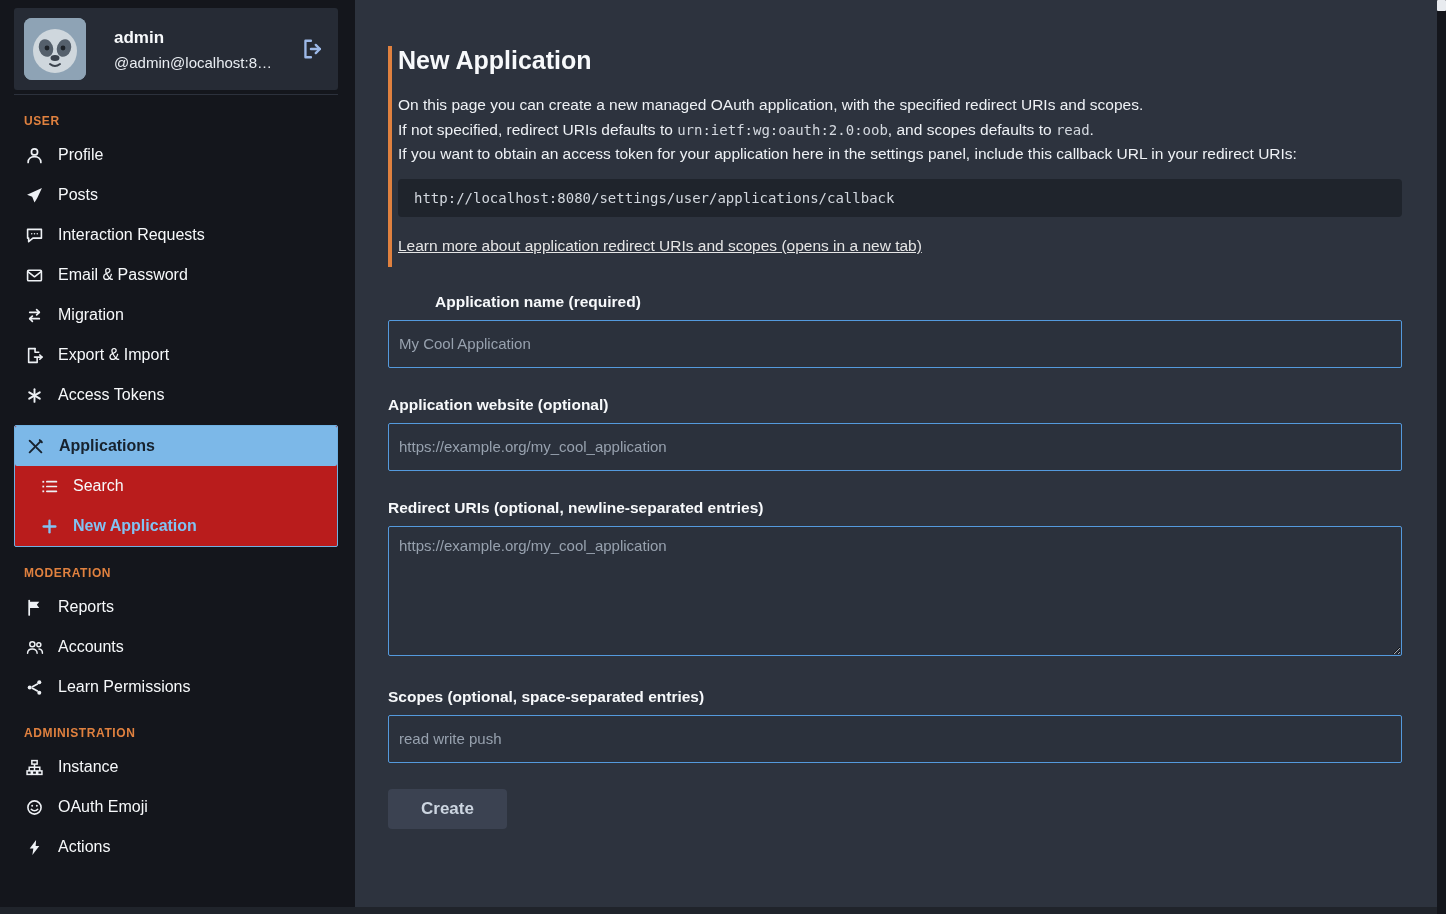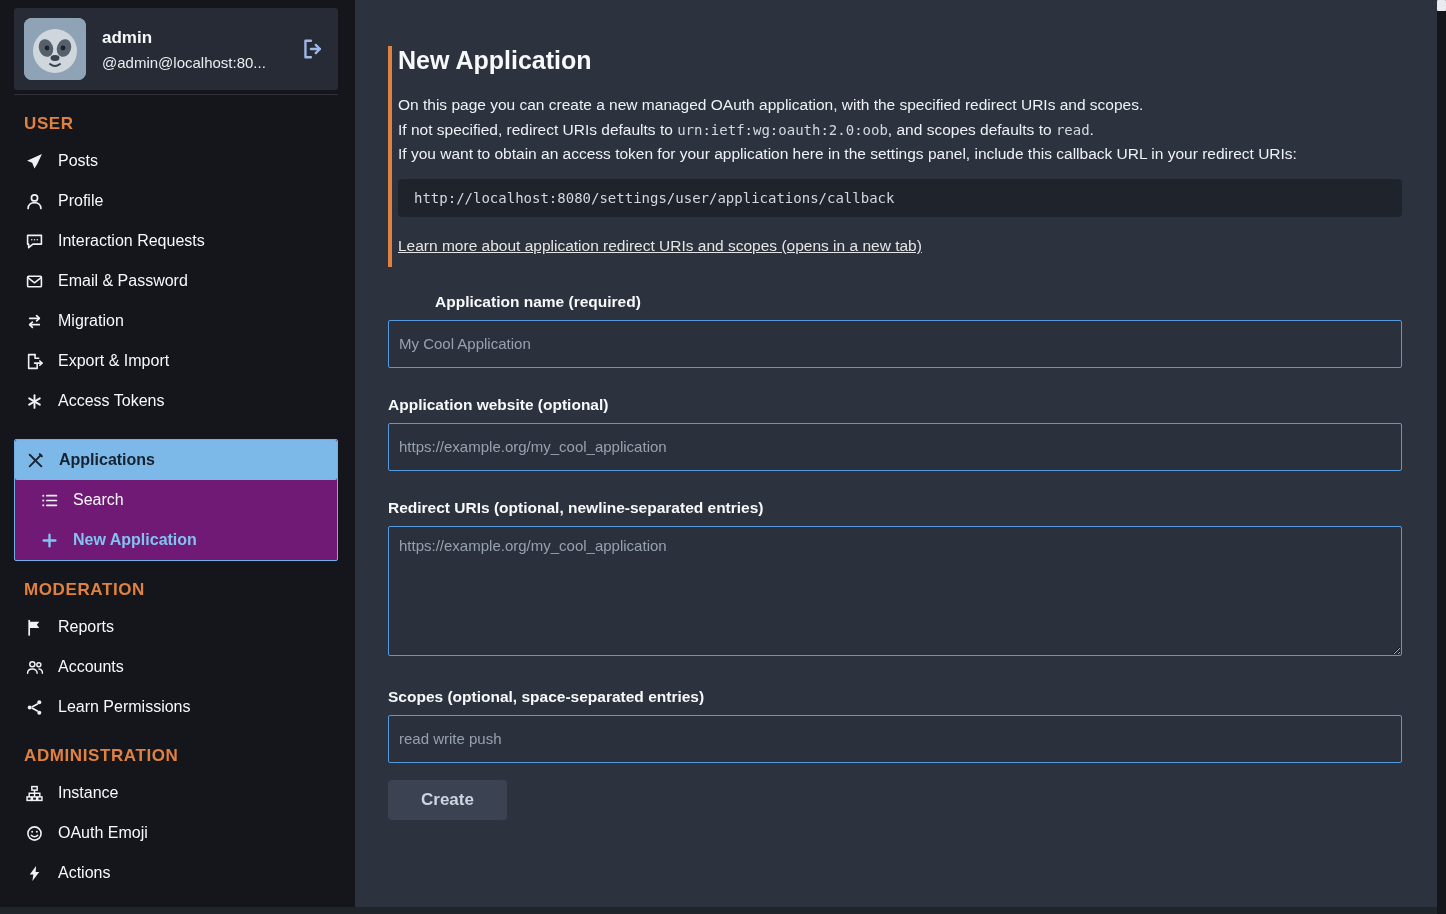--- a/index.html
+++ b/index.html
@@ -12,52 +12,52 @@
     display:flex;
     position:relative;
   }
   
   .sidebar {
     width:355px; min-width:355px; height:914px;
     padding:8px 17px 0 14px;
     overflow:hidden;
   }
   .user-card {
-    display:flex; align-items:center; gap:16px;
+    display:flex; align-items:center; gap:28px;
     background:#262b35; border-radius:3px;
     padding:10px 14px 10px 10px;
     height:82px;
     cursor:pointer;
   }
   .avatar {
     width:62px; height:62px; border-radius:8px; overflow:hidden;
     background:#8ea3b5; flex:0 0 auto;
   }
   .user-info { flex:1; min-width:0; }
   .user-name { font-weight:bold; font-size:17px; margin-bottom:6px; }
   .user-handle {
     font-size:15px; color:#e9edf2;
     white-space:nowrap; overflow:hidden; text-overflow:ellipsis;
   }
   .logout { color:#9db9e8; flex:0 0 auto; }
   .card-sep { border-bottom:1px solid #2c313c; margin:4px 0 2px; }
 
   .section-header {
-    color:#e0813f; font-size:17px; font-weight:bold;
+    color:#e0813f; font-size:12px; font-weight:bold;
     letter-spacing:0.6px; margin:19px 0 7px 10px;
   }
   .nav-item {
     display:flex; align-items:center; gap:13px;
     padding:11px 10px; font-size:16px; color:#f7f9fb;
     cursor:pointer; border-radius:2px;
   }
   .nav-item .icn { width:21px; display:flex; justify-content:center; color:#eef1f5; }
   .apps-block {
     border:1px solid #6fb0e2; border-radius:2px; overflow:hidden;
-    margin-top:18px; background:#701a75;
+    margin-top:10px; background:#b91c1c;
   }
   .nav-item.selected {
     background:#7cb8e8; color:#17222e; font-weight:bold;
   }
   .nav-item.selected .icn { color:#17222e; }
   .submenu .nav-item { padding-left:24px; }
   .nav-item.highlight-sub { color:#82c2f2; font-weight:bold; }
   .nav-item.highlight-sub .icn { color:#82c2f2; }
 
   
@@ -93,21 +93,21 @@
     width:100%; background:#2b313c;
     border:1px solid #549add; border-radius:2px;
     color:#e6e9ed; font-size:15px;
     font-family:"Liberation Sans", sans-serif;
     padding:8px 10px; outline:none;
   }
   input.text-field { height:48px; }
   textarea.text-area { height:130px; resize:vertical; line-height:22px; }
   input.text-field::placeholder, textarea.text-area::placeholder { color:#97a1ae; opacity:1; }
   .create-btn {
-    margin-top:17px; padding:9px 33px; height:40px;
+    margin-top:26px; padding:9px 33px; height:40px;
     background:#3b4251; border:none; border-radius:4px;
     color:#ccd5e0; font-weight:bold; font-size:17px;
     font-family:"Liberation Sans", sans-serif;
     cursor:pointer;
   }
   
   .v-scroll {
     position:absolute; right:0; top:0; width:9px; height:914px;
     background:#14161c;
   }
@@ -150,35 +150,35 @@
           <path d="M13 8H6.5"></path>
       </svg>
     </span>
   </div>
   <div class="card-sep"></div>
 
   <div class="section-header">USER</div>
 
   <div class="nav-item">
     <span class="icn">
-      <svg width="17" height="17" viewBox="0 0 16 16" fill="currentColor">
-          <path d="M15 1L1 7.3l4.8 1.9L8 14.6l2.6-4.3L15 1z"></path>
-        </svg>
-    </span>
-    <span>Posts</span>
-  </div>
-
-  <div class="nav-item">
-    <span class="icn">
       <svg width="17" height="17" viewBox="0 0 16 16" fill="none" stroke="currentColor" stroke-width="1.6" stroke-linecap="round">
           <circle cx="8" cy="4.6" r="2.9"></circle>
           <path d="M2 14.5c0-3.4 2.6-5.4 6-5.4s6 2 6 5.4"></path>
         </svg>
     </span>
     <span>Profile</span>
+  </div>
+
+  <div class="nav-item">
+    <span class="icn">
+      <svg width="17" height="17" viewBox="0 0 16 16" fill="currentColor">
+          <path d="M15 1L1 7.3l4.8 1.9L8 14.6l2.6-4.3L15 1z"></path>
+        </svg>
+    </span>
+    <span>Posts</span>
   </div>
 
   <div class="nav-item">
     <span class="icn">
       <svg width="17" height="17" viewBox="0 0 16 16" fill="none" stroke="currentColor" stroke-width="1.5" stroke-linejoin="round">
           <path d="M1.5 2.2h13v8.3H6.5l-4 3.3v-3.3h-1z"></path>
           <circle cx="5.4" cy="6.3" r="0.7" fill="currentColor" stroke="none"></circle>
           <circle cx="8" cy="6.3" r="0.7" fill="currentColor" stroke="none"></circle>
           <circle cx="10.6" cy="6.3" r="0.7" fill="currentColor" stroke="none"></circle>
         </svg>

